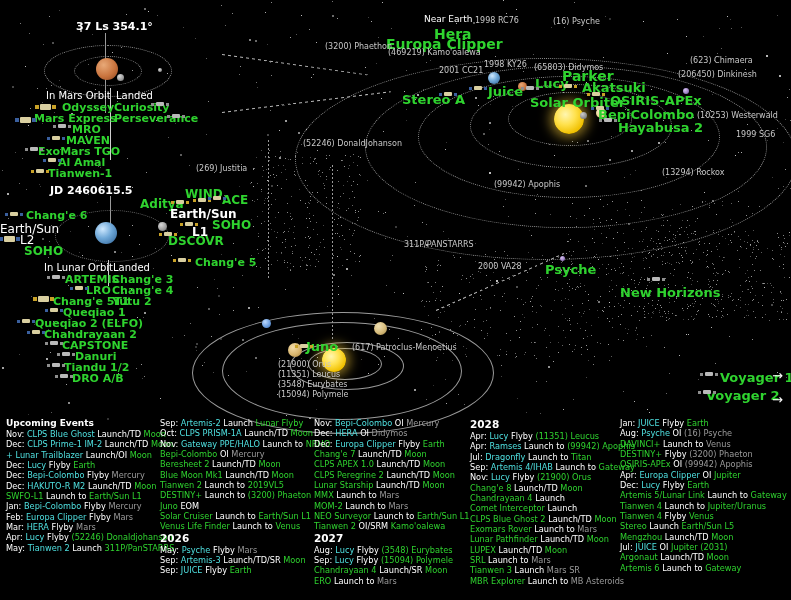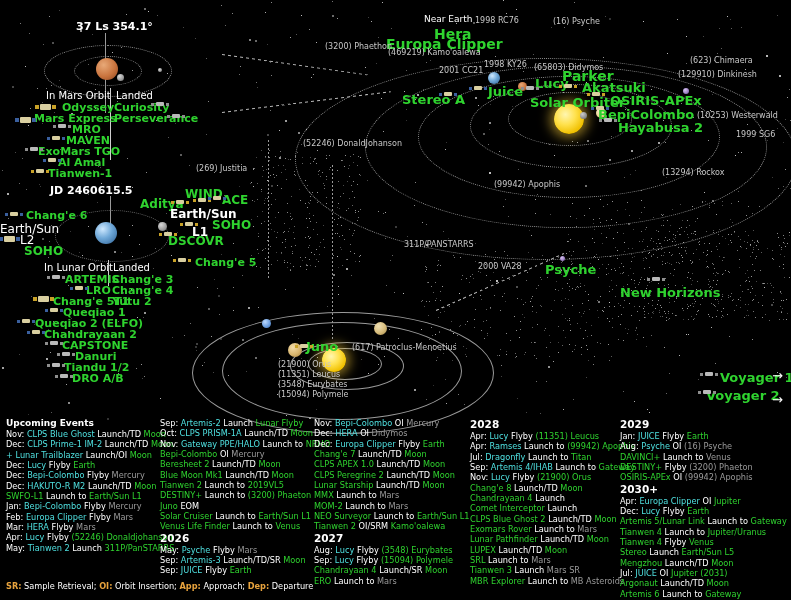--- a/index.html
+++ b/index.html
@@ -1784,21 +1784,21 @@
   <div class="craft sm" style="left:596px;top:106px;"></div>
   <div class="craft grey sm" style="left:604px;top:118px;"></div>
 
   <div class="abs sz-8 lbl-grey" style="left:475px;top:16px;">1998 RC76</div>
   <div class="abs sz-8 lbl-grey" style="left:553px;top:17px;">(16) Psyche</div>
   <div class="abs sz-8 lbl-grey" style="left:388px;top:48px;">(469219) Kamo'oalewa</div>
   <div class="abs sz-8 lbl-grey" style="left:439px;top:66px;">2001 CC21</div>
   <div class="abs sz-8 lbl-grey" style="left:484px;top:60px;">1998 KY26</div>
   <div class="abs sz-8 lbl-grey" style="left:534px;top:63px;">(65803) Didymos</div>
   <div class="abs sz-8 lbl-grey" style="left:690px;top:56px;">(623) Chimaera</div>
-  <div class="abs sz-8 lbl-grey" style="left:678px;top:70px;">(129910) Dinkinesh</div>
+  <div class="abs sz-8 lbl-grey" style="left:678px;top:70px;">(206450) Dinkinesh</div>
   <div class="abs sz-8 lbl-grey" style="left:697px;top:111px;">(10253) Westerwald</div>
   <div class="abs sz-8 lbl-grey" style="left:736px;top:130px;">1999 SG6</div>
   <div class="abs sz-8 lbl-grey" style="left:325px;top:42px;">(3200) Phaethon</div>
   <div class="abs sz-8 lbl-grey" style="left:196px;top:164px;">(269) Justitia</div>
   <div class="abs sz-8 lbl-grey" style="left:303px;top:139px;">(52246) DonaldJohanson</div>
   <div class="abs sz-8 lbl-grey" style="left:494px;top:180px;">(99942) Apophis</div>
   <div class="abs sz-8 lbl-grey" style="left:662px;top:168px;">(13294) Rockox</div>
   <div class="abs sz-8 lbl-grey" style="left:404px;top:240px;">311P/PANSTARRS</div>
   <div class="abs sz-8 lbl-grey" style="left:478px;top:262px;">2000 VA28</div>
 
@@ -1903,37 +1903,34 @@
         <div class="ev"><span class="mis-g">Comet Interceptor</span> <span class="act">Launch</span> </div>
         <div class="ev"><span class="mis-g">CLPS Blue Ghost 2</span> <span class="act">Launch/TD</span> <span class="tgt">Moon</span></div>
         <div class="ev"><span class="mis-g">Exomars Rover</span> <span class="act">Launch to</span> <span class="tgt-d">Mars</span></div>
         <div class="ev"><span class="mis-g">Lunar Pathfinder</span> <span class="act">Launch/TD</span> <span class="tgt">Moon</span></div>
         <div class="ev"><span class="mis-g">LUPEX</span> <span class="act">Launch/TD</span> <span class="tgt">Moon</span></div>
         <div class="ev"><span class="mis-g">SRL</span> <span class="act">Launch to</span> <span class="tgt-d">Mars</span></div>
         <div class="ev"><span class="mis-g">Tianwen 3</span> <span class="act">Launch</span> <span class="tgt-d">Mars SR</span></div>
         <div class="ev"><span class="mis-g">MBR Explorer</span> <span class="act">Launch to</span> <span class="tgt-d">MB Asteroids</span></div>
       </div>
     <div class="col" style="left:620px;width:170px;">
-        <div class="yr">2029</div>
         <div class="ev"><span class="mon">Jan:</span> <span class="mis">JUICE</span> <span class="act">Flyby</span> <span class="tgt">Earth</span></div>
         <div class="ev"><span class="mon">Aug:</span> <span class="mis">Psyche</span> <span class="act">OI</span> <span class="tgt-d">(16) Psyche</span></div>
         <div class="ev"><span class="mis-g">DAVINCI+</span> <span class="act">Launch to</span> <span class="tgt-d">Venus</span></div>
         <div class="ev"><span class="mis-g">DESTINY+</span> <span class="act">Flyby</span> <span class="tgt-d">(3200) Phaeton</span></div>
         <div class="ev"><span class="mis-g">OSIRIS-APEx</span> <span class="act">OI</span> <span class="tgt-d">(99942) Apophis</span></div>
-        <div class="yr">2030+</div>
         <div class="ev"><span class="mon">Apr:</span> <span class="mis">Europa Clipper</span> <span class="act">OI</span> <span class="tgt">Jupiter</span></div>
         <div class="ev"><span class="mon">Dec:</span> <span class="mis">Lucy</span> <span class="act">Flyby</span> <span class="tgt">Earth</span></div>
         <div class="ev"><span class="mis-g">Artemis 5/Lunar Link</span> <span class="act">Launch to</span> <span class="tgt">Gateway</span></div>
         <div class="ev"><span class="mis-g">Tianwen 4</span> <span class="act">Launch to</span> <span class="tgt">Jupiter/Uranus</span></div>
         <div class="ev"><span class="mis-g">Tianwen 4</span> <span class="act">Flyby</span> <span class="tgt">Venus</span></div>
         <div class="ev"><span class="mis-g">Stereo</span> <span class="act">Launch</span> <span class="tgt">Earth/Sun L5</span></div>
         <div class="ev"><span class="mis-g">Mengzhou</span> <span class="act">Launch/TD</span> <span class="tgt">Moon</span></div>
         <div class="ev"><span class="mon">Jul:</span> <span class="mis">JUICE</span> <span class="act">OI</span> <span class="tgt">Jupiter (2031)</span></div>
         <div class="ev"><span class="mis-g">Argonaut</span> <span class="act">Launch/TD</span> <span class="tgt">Moon</span></div>
         <div class="ev"><span class="mis-g">Artemis 6</span> <span class="act">Launch to</span> <span class="tgt">Gateway</span></div>
       </div>
   </div>
 
   <div id="legend">
-      <div><span class="k">SR:</span> <span class="v">Sample Retrieval;</span> <span class="k">OI:</span> <span class="v">Orbit Insertion;</span> <span class="k">App:</span> <span class="v">Approach;</span> <span class="k">Dep:</span> <span class="v">Departure</span> </div>
     </div>
 
 </div>
 
 </body></html>

